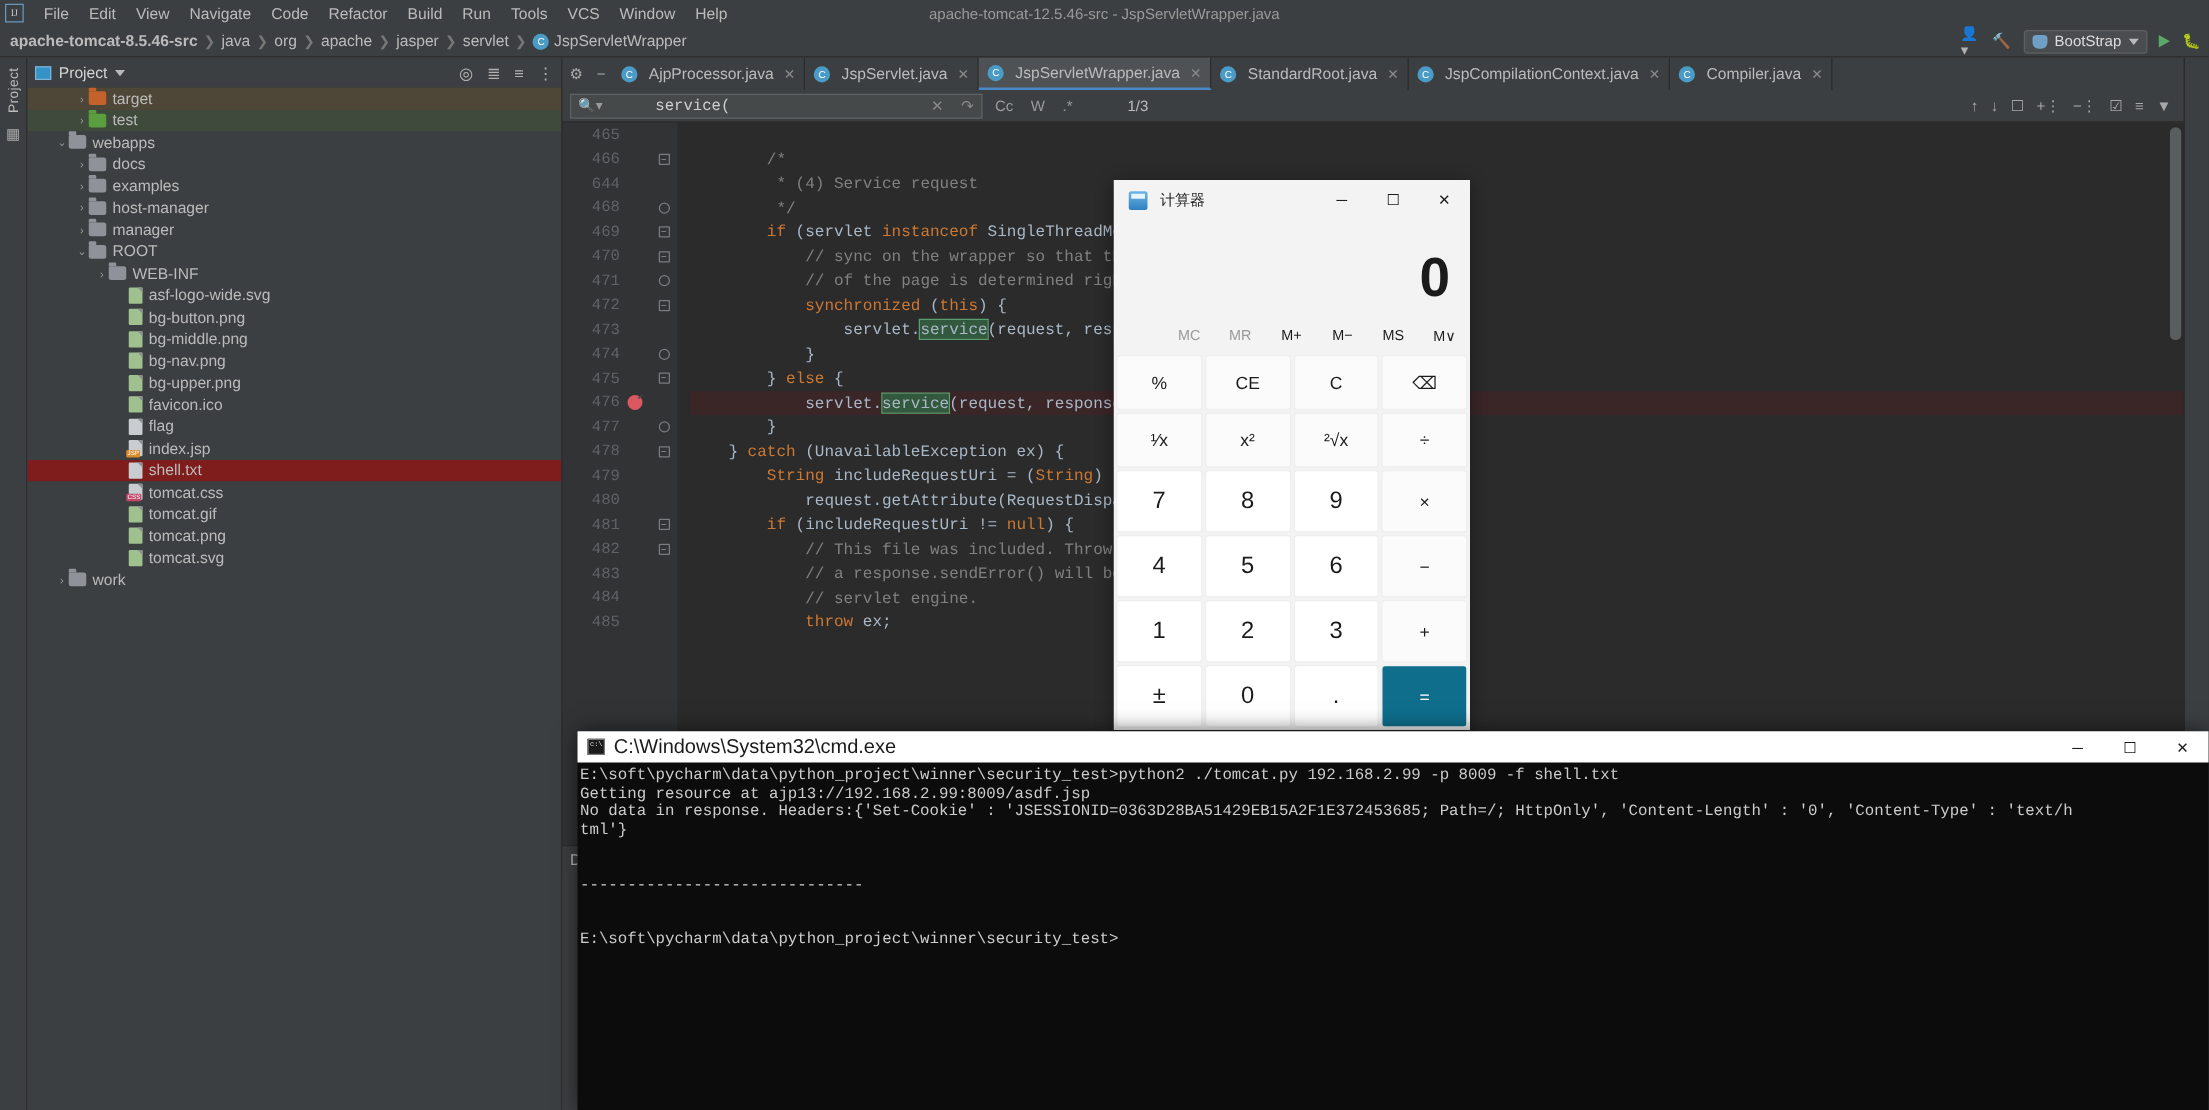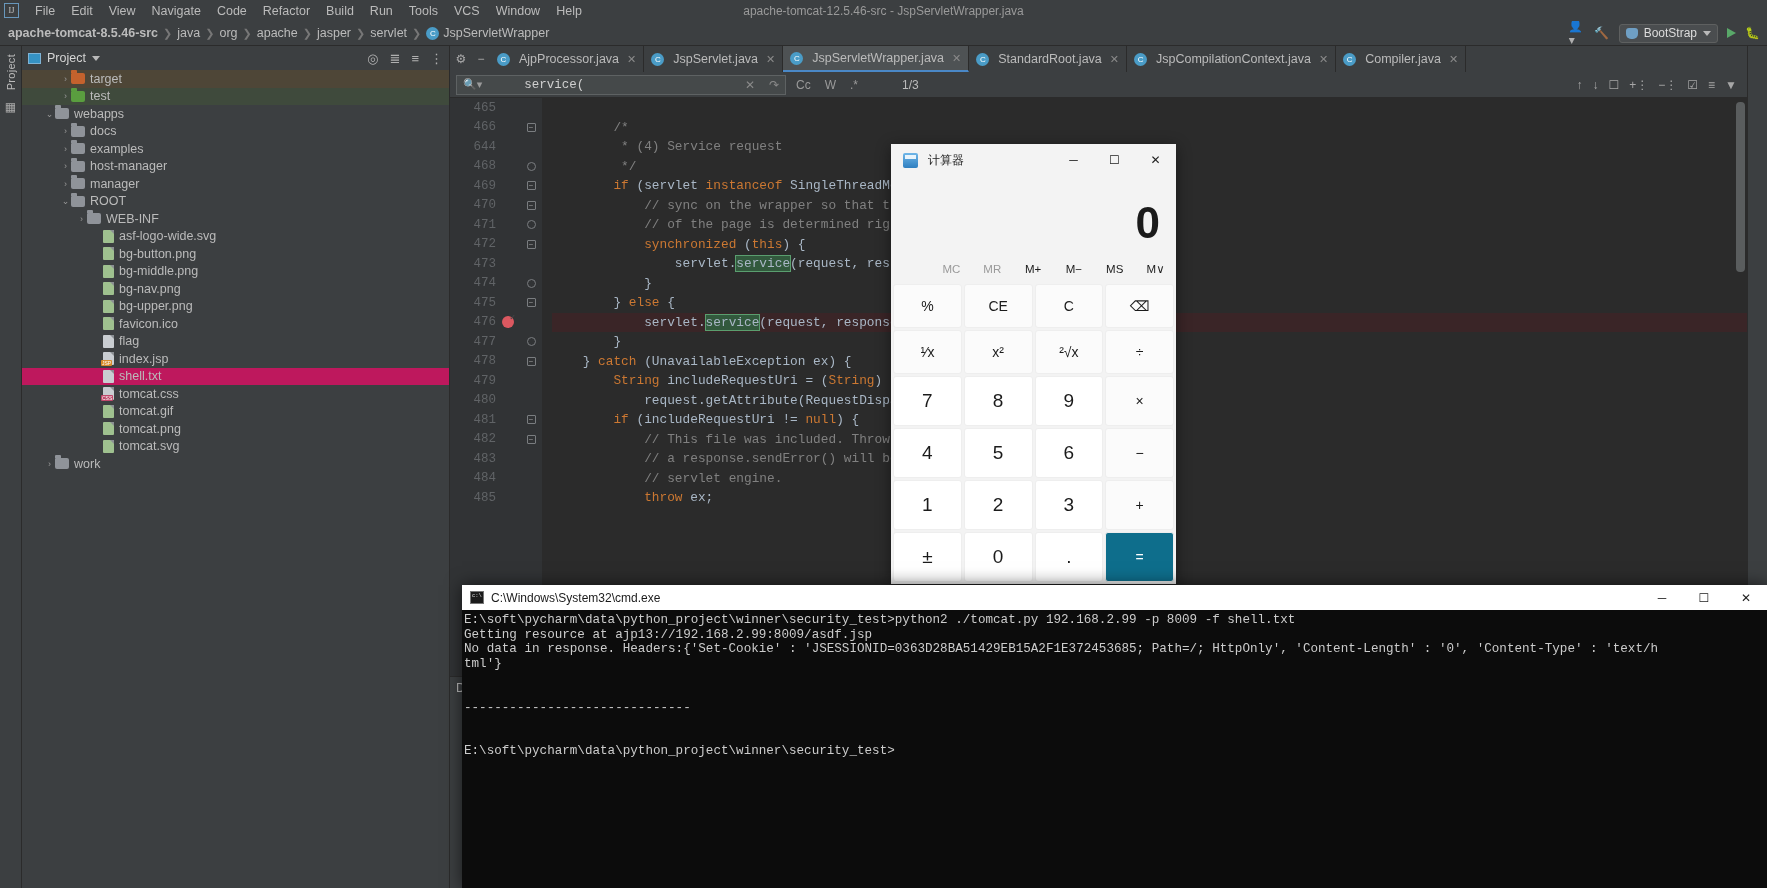--- a/index.html
+++ b/index.html
@@ -37,21 +37,21 @@
 
   
   .projpane { width: 428px; background: #3c3f41; display: flex; flex-direction: column; border-right: 1px solid #2b2b2b; flex: 0 0 428px; }
   .proj-head { height: 24px; display: flex; align-items: center; padding: 0 6px; gap: 6px; flex: 0 0 24px; }
   .proj-sq { width: 13px; height: 11px; background: #3592c4; border: 1px solid #7fb3d5; }
   .proj-title { font-size: 12.5px; color: #d4d4d4; }
   .caret-d { width: 0; height: 0; border-left: 4px solid transparent; border-right: 4px solid transparent; border-top: 5px solid #b9b9b9; }
   .proj-head-right { margin-left: auto; display: flex; gap: 11px; align-items: center; color: #b0b0b0; font-size: 13px; }
   .tree { flex: 1; overflow: hidden; position: relative; font-size: 12.5px; }
   .trow { height: 17.5px; display: flex; align-items: center; white-space: nowrap; padding-right: 4px; }
-  .trow.sel { background: #be185d; }
+  .trow.sel { background: #7f1d1d; }
   .trow.hl-target { background: #4e4637; }
   .trow.hl-test { background: #3f4a3c; }
   .arrow { width: 11px; text-align: center; color: #9a9a9a; font-size: 9px; flex: 0 0 11px; }
   .fico { width: 14px; height: 11px; margin-right: 5px; flex: 0 0 14px; position: relative; }
   .folder { background: #8f9399; border-radius: 1px 2px 2px 2px; }
   .folder::before { content:""; position:absolute; top:-3px; left:0; width:6px; height:3px; background:#8f9399; border-radius:1px 1px 0 0; }
   .folder.orange { background: #c4622d; } .folder.orange::before { background:#c4622d; }
   .folder.green { background: #5a9e3f; } .folder.green::before { background:#5a9e3f; }
   .fileico { width: 11px; height: 13px; margin-right: 5px; flex: 0 0 11px; background: #c9cdd1; position: relative; border-radius: 1px; }
   .fileico::after { content:""; position:absolute; right:0; top:0; border-left:4px solid transparent; border-top:4px solid #8b8f93; }
@@ -143,21 +143,21 @@
   .keypad { flex: 1; display: grid; grid-template-columns: repeat(4,1fr); gap: 2px; padding: 0 2px 2px 2px; }
   .key { background: #fbfbfb; border-radius: 3px; display: flex; align-items: center; justify-content: center; font-size: 14px; color: #1b1b1b; border: 1px solid #eee; }
   .key.num { background: #fff; font-size: 19px; }
   .key.eq { background: #0e6e8c; color: #fff; }
 
   
   #cmd { position: absolute; left: 462px; top: 585px; width: 1305px; height: 303px; background: #0c0c0c; box-shadow: 0 0 16px rgba(0,0,0,.6); display: flex; flex-direction: column; }
   .cmd-title { height: 25px; background: #fff; display: flex; align-items: center; padding-left: 8px; flex: 0 0 25px; }
   .cmd-ico { width: 14px; height: 13px; background: #1b1b1b; border: 1px solid #777; margin-right: 7px; position: relative; }
   .cmd-ico::after { content:"c:\\"; position:absolute; left:1px; top:0px; color:#ddd; font-size:5.5px; font-family:"Liberation Mono", monospace; }
-  .cmd-path { font-size: 12px; color: #1b1b1b; }
+  .cmd-path { font-size: 16px; color: #1b1b1b; }
   .cmd-wbtns { margin-left: auto; display: flex; height: 25px; }
   .cbtn { width: 42px; display: flex; align-items: center; justify-content: center; font-size: 12px; color: #1b1b1b; }
   .cmd-body { flex: 1; padding: 3px 2px 0 2px; font-family: "Liberation Mono", monospace; font-size: 12.6px; color: #ccc; line-height: 14.6px; overflow: hidden; white-space: pre; }
 </style>
 </head>
 <body>
 
 <div id="ide">
 
   <div class="menubar">

